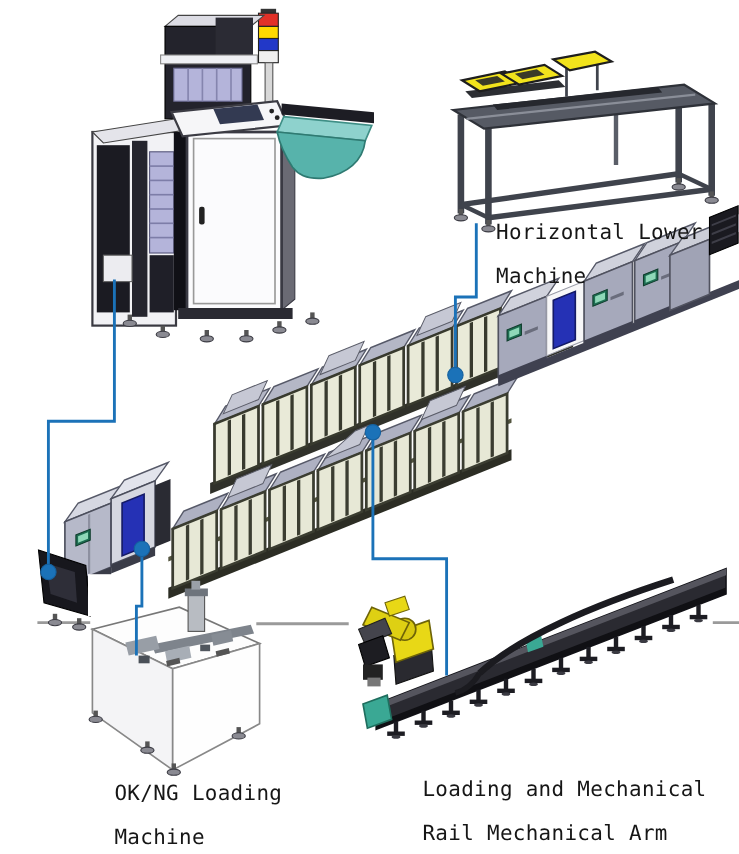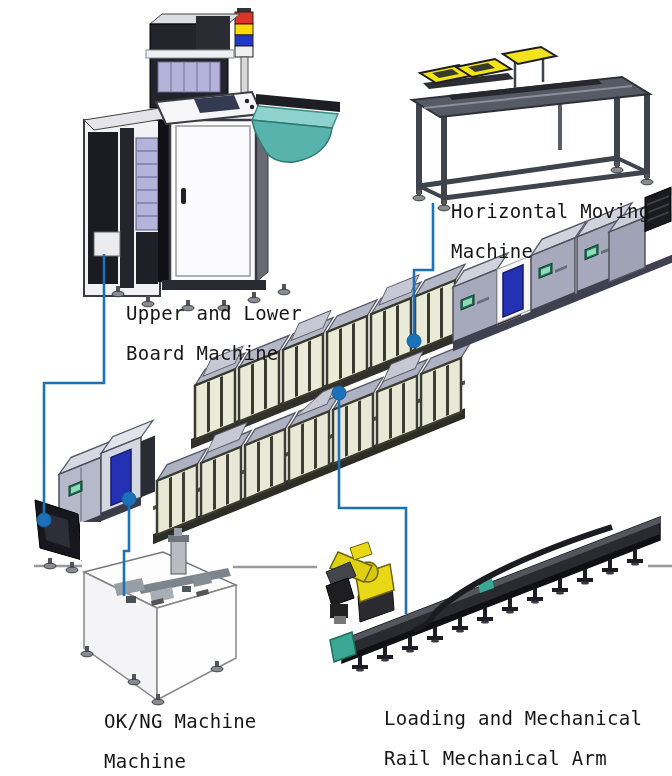--- a/index.html
+++ b/index.html
@@ -276,29 +276,25 @@
     <path d="M433,203 L433,270 L414,270 L414,335" stroke="#1b72b8" stroke-width="2.6"></path>
     <path d="M339,398 L339,508 L406,508 L406,614" stroke="#1b72b8" stroke-width="2.6"></path>
     <path d="M129,504 L129,551 L124,551 L124,596" stroke="#1b72b8" stroke-width="2.6"></path>
   </g>
   <circle cx="44" cy="520" r="7" fill="#1b72b8" stroke="#15619f" stroke-width="1"></circle>
   <circle cx="414" cy="341" r="7" fill="#1b72b8" stroke="#15619f" stroke-width="1"></circle>
   <circle cx="339" cy="393" r="7" fill="#1b72b8" stroke="#15619f" stroke-width="1"></circle>
   <circle cx="129" cy="499" r="7" fill="#1b72b8" stroke="#15619f" stroke-width="1"></circle>
 </svg>
 
-  <div class="label" style="left:126px;top:302px">
-    <span class="lline">Upper and Lower</span>
-    <span class="lline">Board Machine</span>
-  </div>
   <div class="label" style="left:451px;top:200px">
-    <span class="lline">Horizontal Moving</span>
+    <span class="lline">Horizontal Lower</span>
     <span class="lline">Machine</span>
   </div>
   <div class="label" style="left:104px;top:710px">
-    <span class="lline">OK/NG Machine</span>
+    <span class="lline">OK/NG Loading</span>
     <span class="lline">Machine</span>
   </div>
   <div class="label" style="left:384px;top:707px">
     <span class="lline">Loading and Mechanical</span>
     <span class="lline">Rail Mechanical Arm</span>
   </div>
 </div>
 
 </body></html>

